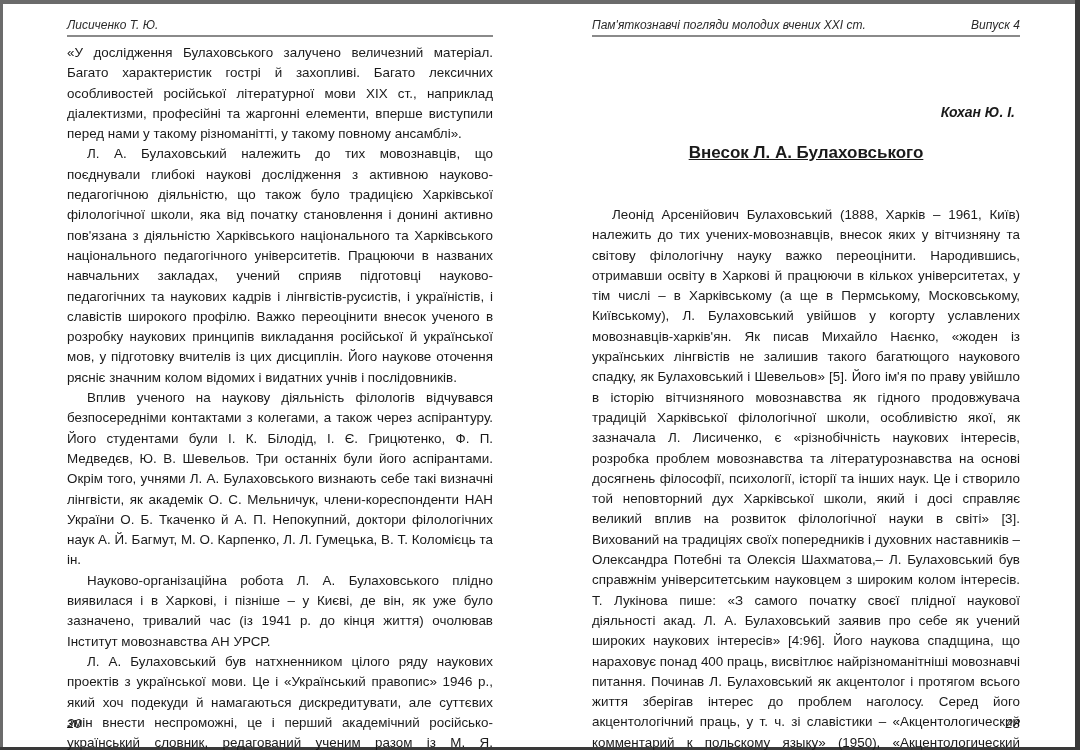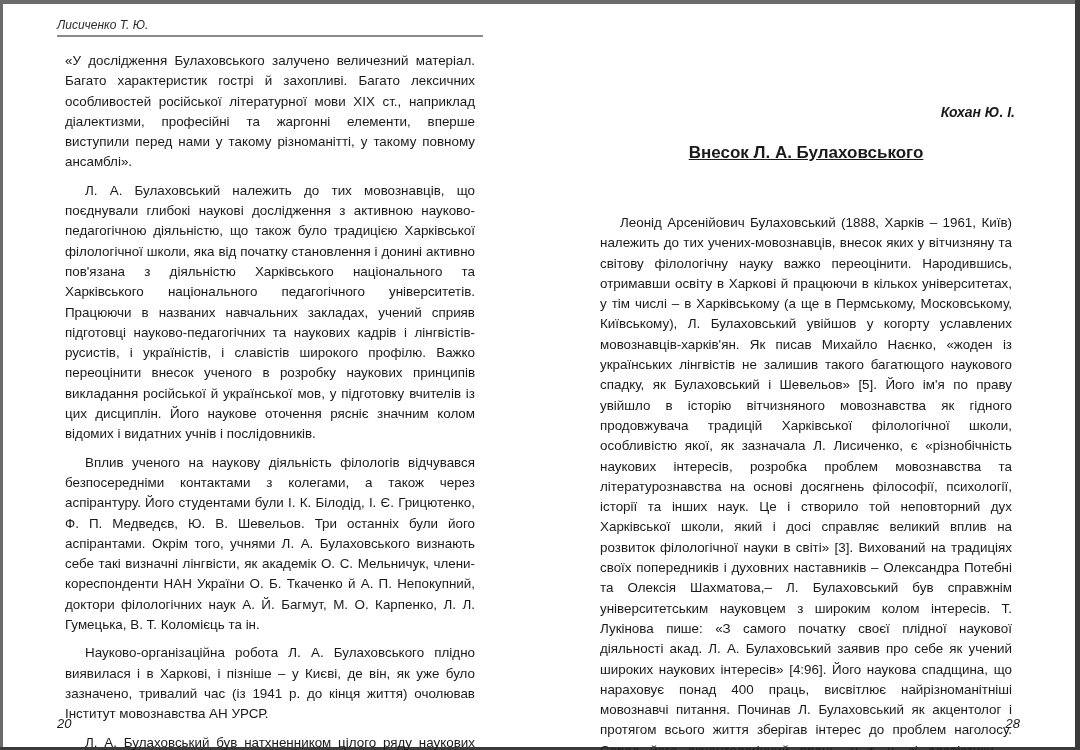--- a/index.html
+++ b/index.html
@@ -6,38 +6,38 @@
   body {
     width: 1080px; height: 750px; background: #ffffff; position: relative; overflow: hidden;
     font-family: "Liberation Sans", sans-serif; color: #1a1a1a;
   }
   .frame-top { position: absolute; left: 0; top: 0; width: 1080px; height: 4px; background: #6b6b6b; }
   .frame-left { position: absolute; left: 0; top: 0; width: 3px; height: 750px; background: #6b6b6b; }
   .frame-right { position: absolute; right: 0; top: 0; width: 5px; height: 750px; background: #3a3a3a; }
   .frame-bottom { position: absolute; left: 0; bottom: 0; width: 1080px; height: 3px; background: #3a3a3a; }
 
   .page { position: absolute; top: 0; height: 750px; }
-  .page-left { left: 0; width: 540px; }
+  .page-left { left: 10px; width: 540px; }
   .page-right { left: 540px; width: 535px; }
 
   .running-head {
     position: absolute; top: 17px; height: 18px;
     font-style: italic; font-size: 12px; color: #2a2a2a;
     border-bottom: 2px solid #8a8a8a; line-height: 16px;
   }
   .page-left .running-head { left: 57px; width: 426px; }
   .page-right .running-head { left: 52px; width: 428px; display: flex; justify-content: space-between; }
 
   .body-text {
     position: absolute; font-size: 13.4px; line-height: 20.3px; text-align: justify;
     hyphens: manual; color: #1a1a1a;
   }
   .page-left .body-text { left: 57px; top: 43px; width: 426px; }
   .page-right .body-text { left: 52px; top: 205px; width: 428px; }
-  .body-text p { margin: 8px; }
+  .body-text p { margin: 0; }
   .body-text p.indent { text-indent: 20px; }
 
   .author {
     position: absolute; top: 104px; right: 60px; font-size: 14px; font-weight: bold; font-style: italic;
   }
   .article-title {
     position: absolute; top: 143px; left: 52px; width: 428px; text-align: center;
     font-size: 17px; font-weight: bold; line-height: 20px; text-decoration: underline;
   }
   .article-title span { display: block; }
@@ -61,20 +61,24 @@
     <p class="indent">Л. А. Булаховський належить до тих мовознавців, що поєднували глибокі наукові дослідження з активною науково-педагогічною діяльністю, що також було традицією Харківської філологічної школи, яка від початку становлення і донині активно пов'язана з діяльністю Харківського національного та Харківського національного педагогічного університетів. Працюючи в названих навчальних закладах, учений сприяв підготовці науково-педагогічних та наукових кадрів і лінгвістів-русистів, і україністів, і славістів широкого профілю. Важко переоцінити внесок ученого в розробку наукових принципів викладання російської й української мов, у підготовку вчителів із цих дисциплін. Його наукове оточення рясніє значним колом відомих і видатних учнів і послідовників.</p>
     <p class="indent">Вплив ученого на наукову діяльність філологів відчувався безпосередніми контактами з колегами, а також через аспірантуру. Його студентами були І. К. Білодід, І. Є. Грицютенко, Ф. П. Медведєв, Ю. В. Шевельов. Три останніх були його аспірантами. Окрім того, учнями Л. А. Булаховського визнають себе такі визначні лінгвісти, як академік О. С. Мельничук, члени-кореспонденти НАН України О. Б. Ткаченко й А. П. Непокупний, доктори філологічних наук А. Й. Багмут, М. О. Карпенко, Л. Л. Гумецька, В. Т. Коломієць та ін.</p>
     <p class="indent">Науково-організаційна робота Л. А. Булаховського плідно виявилася і в Харкові, і пізніше – у Києві, де він, як уже було зазначено, тривалий час (із 1941 р. до кінця життя) очолював Інститут мовознавства АН УРСР.</p>
     <p class="indent">Л. А. Булаховський був натхненником цілого ряду наукових проектів з української мови. Це і «Український правопис» 1946 р., який хоч подекуди й намагаються дискредитувати, але суттєвих змін внести неспроможні, це і перший академічний російсько-український словник, редагований ученим разом із М. Я. Калиновичем і М. Т. Рильським. Під орудою Л. А. Булаховського був підготовлений 6-томний «Українсько-російський словник» (1953–1963), який хоч і не був позбавлений огріхів, однак відіграв і відіграє важливу роль у розвиткові української літературної мови та україністики.</p>
 
   </div>
   <div class="page-number">20</div>
 </div>
 
 <div class="page page-right">
+  <div class="running-head">
+    <span>Пам'яткознавчі погляди молодих вчених XXI ст.</span>
+    <span>Випуск 4</span>
+  </div>
   <div class="author">Кохан Ю. І.</div>
   <div class="article-title">
     <span>Внесок Л. А. Булаховського</span>
   </div>
   <div class="body-text">
     <p class="indent">Леонід Арсенійович Булаховський (1888, Харків – 1961, Київ) належить до тих учених-мовознавців, внесок яких у вітчизняну та світову філологічну науку важко переоцінити. Народившись, отримавши освіту в Харкові й працюючи в кількох університетах, у тім числі – в Харківському (а ще в Пермському, Московському, Київському), Л. Булаховський увійшов у когорту уславлених мовознавців-харків'ян. Як писав Михайло Наєнко, «жоден із українських лінгвістів не залишив такого багатющого наукового спадку, як Булаховський і Шевельов» [5]. Його ім'я по праву увійшло в історію вітчизняного мовознавства як гідного продовжувача традицій Харківської філологічної школи, особливістю якої, як зазначала Л. Лисиченко, є «різнобічність наукових інтересів, розробка проблем мовознавства та літературознавства на основі досягнень філософії, психології, історії та інших наук. Це і створило той неповторний дух Харківської школи, який і досі справляє великий вплив на розвиток філологічної науки в світі» [3]. Вихований на традиціях своїх попередників і духовних наставників – Олександра Потебні та Олексія Шахматова,– Л. Булаховський був справжнім університетським науковцем з широким колом інтересів. Т. Лукінова пише: «З самого початку своєї плідної наукової діяльності акад. Л. А. Булаховський заявив про себе як учений широких наукових інтересів» [4:96]. Його наукова спадщина, що нараховує понад 400 праць, висвітлює найрізноманітніші мовознавчі питання. Починав Л. Булаховський як акцентолог і протягом всього життя зберігав інтерес до проблем наголосу. Серед його акцентологічний праць, у т. ч. зі славістики – «Акцентологический комментарий к польскому языку» (1950), «Акцентологический комментарий к чешскому языку» (1953–1956) Ці та інші праці вміщено в двох томах п'ятитомного видання його творів. Слід також назвати дослідження із загального мовознавства: «Вступ до мовознавства» (1953), «Нариси з загального мовознавства» (1955), розвідки з історії української та російської мов – «Исторический комментарий к русскому литературному языку» (1936), «Русский литературный язык первой половины XIX в.» (1941), «Питання походження української мови» (1956). Цитова-</p>
   </div>
   <div class="page-number">28</div>
 </div>
 

